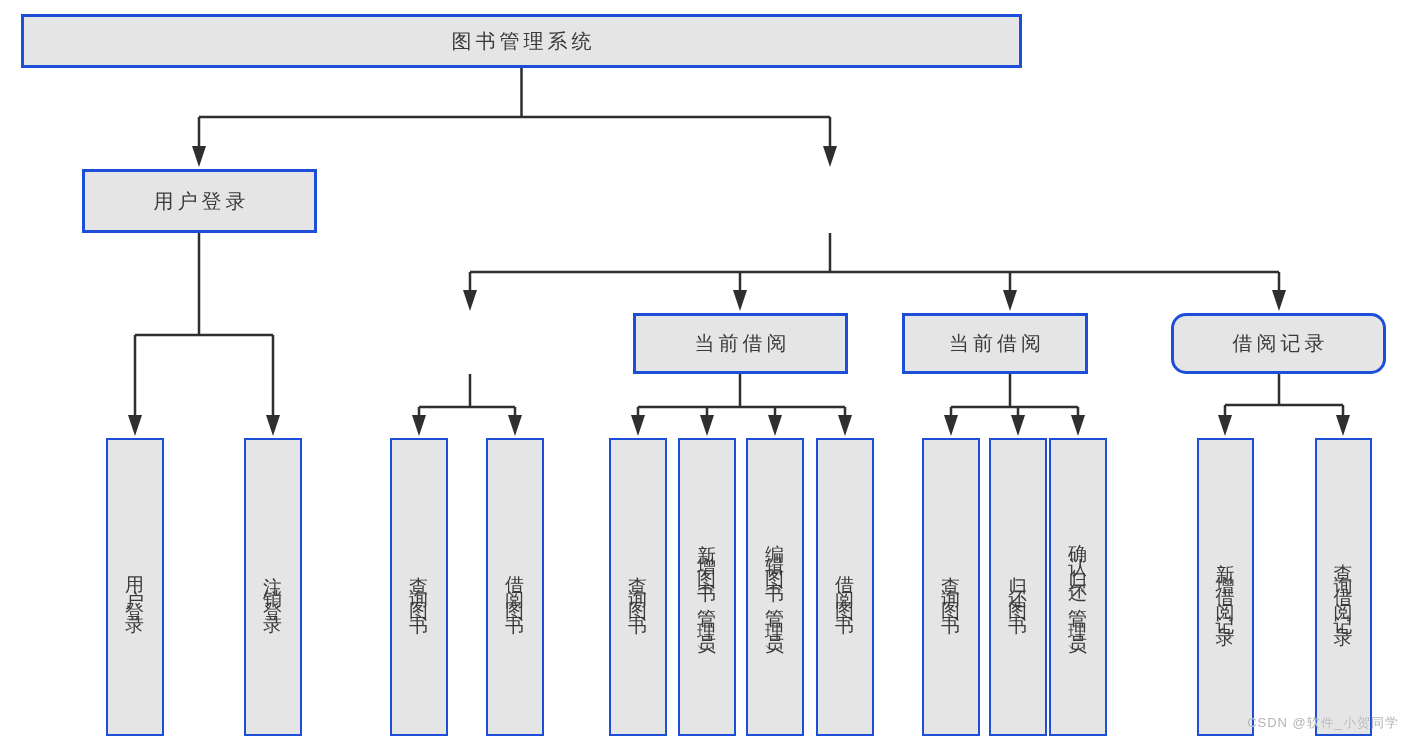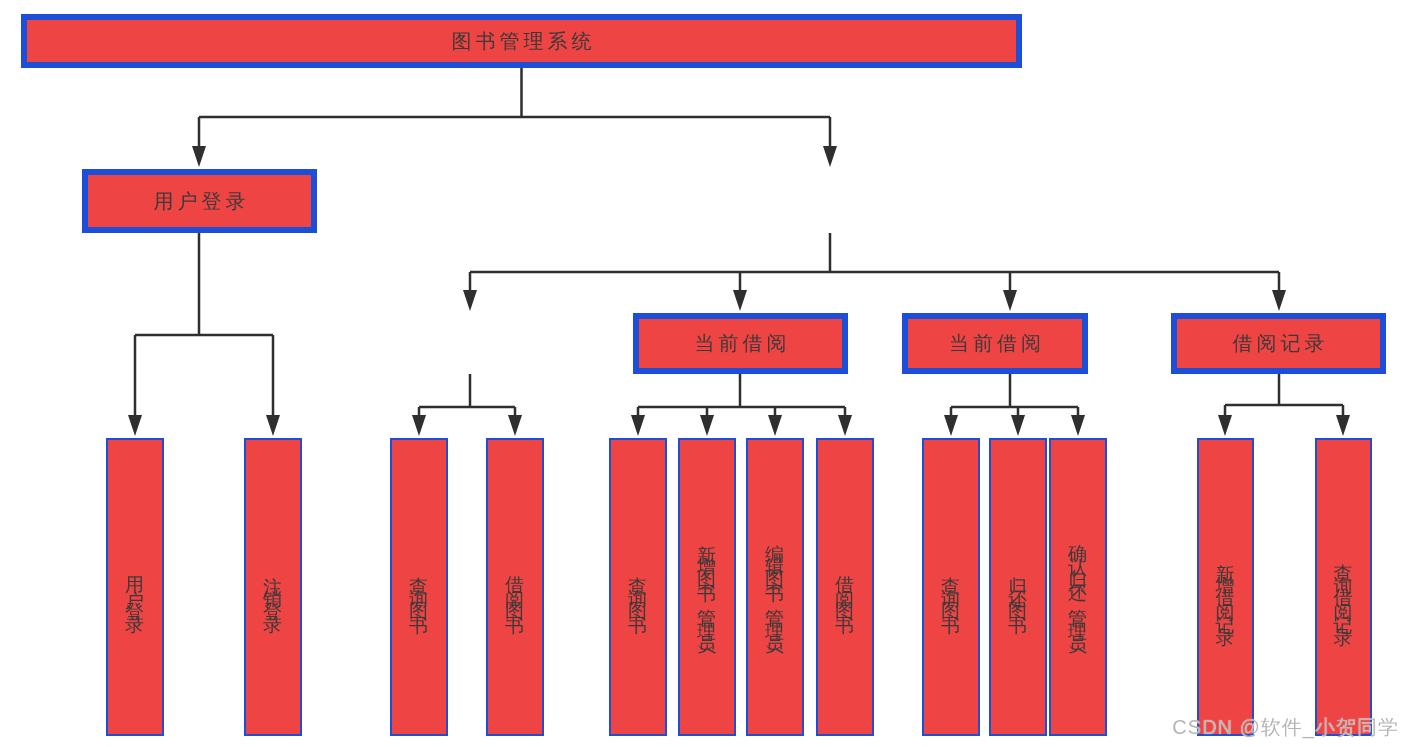--- a/index.html
+++ b/index.html
@@ -3,35 +3,35 @@
 <meta charset="utf-8">
 <style>
   html,body { margin:0; padding:0; background:#ffffff; }
   #canvas {
     position:relative; width:1405px; height:747px;
     background:#ffffff; overflow:hidden;
     font-family:"Liberation Sans", sans-serif;
   }
   #wires { position:absolute; left:0; top:0; width:1405px; height:747px; }
   .box {
-    position:absolute; box-sizing:border-box; background:#ef4444;
-    border:6px solid #1d4ed8; color:#3a3a3a;
+    position:absolute; box-sizing:border-box; background:#e5e5e5;
+    border:3px solid #1d4ed8; color:#3a3a3a;
     display:flex; align-items:center; justify-content:center;
     z-index:2;
     font-family:Liberation Serif, serif;
   }
   .h { font-size:20px; letter-spacing:4px; text-indent:4px; white-space:nowrap; }
   .leaf {
     border-width:2px;
     writing-mode:vertical-rl;
     font-size:19px; letter-spacing:13px; line-height:1;
   }
   #watermark {
     position:absolute; right:6px; top:714px; z-index:5;
-    font-size:20px; color:#b5b5b5; letter-spacing:1px;
+    font-size:13px; color:#b5b5b5; letter-spacing:1px;
     text-shadow:0 0 1px #ffffff; white-space:nowrap;
   }
 </style>
 </head>
 <body>
 
 <div id="canvas">
 
   <svg id="wires" viewBox="0 0 1405 747" xmlns="http://www.w3.org/2000/svg">
     <g stroke="#2f2f2f" stroke-width="2.5" fill="none">
@@ -72,21 +72,21 @@
       <polygon points="1336,415 1350,415 1343,436"></polygon>
     </g>
   </svg>
 
   <div class="box h" style="left:21px; top:14px; width:1001px; height:54px;">图书管理系统</div>
 
   <div class="box h" style="left:82px; top:169px; width:235px; height:64px;">用户登录</div>
 
   <div class="box h" style="left:633px; top:313px; width:215px; height:61px;">当前借阅</div>
   <div class="box h" style="left:902px; top:313px; width:186px; height:61px;">当前借阅</div>
-  <div class="box h" style="left:1171px; top:313px; width:215px; height:61px;">借阅记录</div>
+  <div class="box h" style="left:1171px; top:313px; width:215px; height:61px;border-radius:15px;">借阅记录</div>
 
   <div class="box leaf" style="left:106px; top:438px; width:58px; height:298px;">用户登录</div>
   <div class="box leaf" style="left:244px; top:438px; width:58px; height:298px;">注销登录</div>
 
   <div class="box leaf" style="left:390px; top:438px; width:58px; height:298px;">查询图书</div>
   <div class="box leaf" style="left:486px; top:438px; width:58px; height:298px;">借阅图书</div>
 
   <div class="box leaf" style="left:609px; top:438px; width:58px; height:298px;">查询图书</div>
   <div class="box leaf" style="left:678px; top:438px; width:58px; height:298px;">新增图书（管理员）</div>
   <div class="box leaf" style="left:746px; top:438px; width:58px; height:298px;">编辑图书（管理员）</div>

